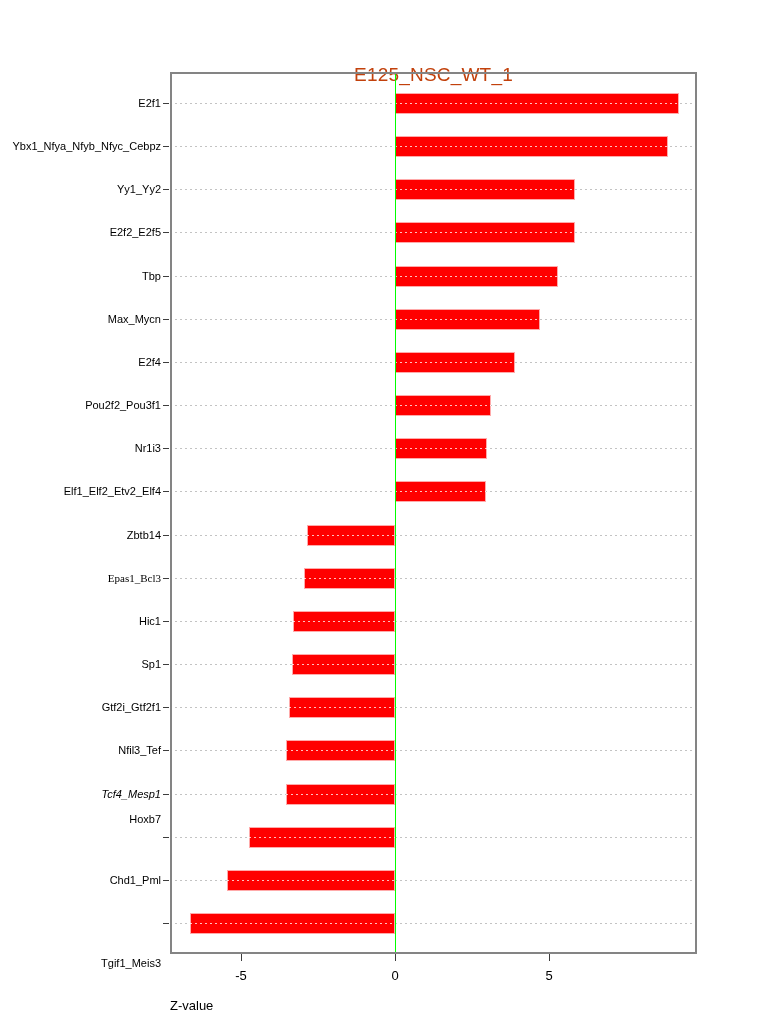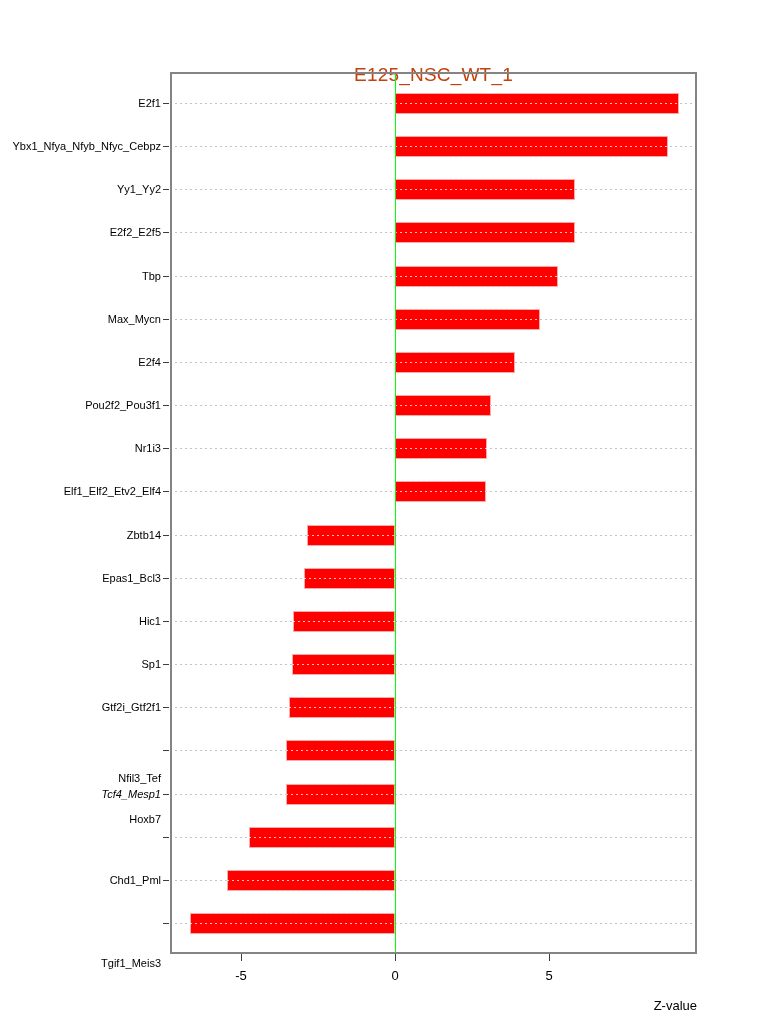--- a/index.html
+++ b/index.html
@@ -32,21 +32,21 @@
     position:absolute;left:0;width:161px;text-align:right;
     font-size:11px;line-height:13px;white-space:nowrap;
   }
   .ytick{position:absolute;width:6px;height:1px;z-index:5;}
   .xtick{position:absolute;width:1px;height:7px;top:954px;z-index:5;}
   .xtick-label{
     position:absolute;top:968px;width:40px;text-align:center;
     font-size:13px;line-height:15px;
   }
   .xlabel{
-    position:absolute;left:170px;top:998px;width:527px;text-align:right;
+    position:absolute;left:170px;top:998px;width:527px;text-align:left;
     font-size:13px;
   }
 </style>
 </head>
 <body>
 
 <div>
   <div class="title">E125_NSC_WT_1</div>
   <div class="plot" id="plot">
       <div class="grid" style="left: 0px; top: 31px; width: 527px;"></div>
@@ -128,29 +128,29 @@
       <div class="ylabel" style="top: 356px;">E2f4</div>
       <div class="ytick" style="left: 163px; top: 362px; background: rgb(61, 61, 61);"></div>
       <div class="ylabel" style="top: 399px;">Pou2f2_Pou3f1</div>
       <div class="ytick" style="left: 163px; top: 405px; background: rgb(61, 61, 61);"></div>
       <div class="ylabel" style="top: 442px;">Nr1i3</div>
       <div class="ytick" style="left: 163px; top: 448px; background: rgb(61, 61, 61);"></div>
       <div class="ylabel" style="top: 485px;">Elf1_Elf2_Etv2_Elf4</div>
       <div class="ytick" style="left: 163px; top: 491px; background: rgb(61, 61, 61);"></div>
       <div class="ylabel" style="top: 529px;">Zbtb14</div>
       <div class="ytick" style="left: 163px; top: 535px; background: rgb(61, 61, 61);"></div>
-      <div class="ylabel" style="top: 572px;">Epas1_Bcl3</div>
+      <div class="ylabel" style="top: 572px; font-family: Liberation Serif, serif;">Epas1_Bcl3</div>
       <div class="ytick" style="left: 163px; top: 578px; background: rgb(61, 61, 61);"></div>
       <div class="ylabel" style="top: 615px;">Hic1</div>
       <div class="ytick" style="left: 163px; top: 621px; background: rgb(61, 61, 61);"></div>
       <div class="ylabel" style="top: 658px;">Sp1</div>
       <div class="ytick" style="left: 163px; top: 664px; background: rgb(61, 61, 61);"></div>
       <div class="ylabel" style="top: 701px;">Gtf2i_Gtf2f1</div>
       <div class="ytick" style="left: 163px; top: 707px; background: rgb(61, 61, 61);"></div>
-      <div class="ylabel" style="top: 772px;">Nfil3_Tef</div>
+      <div class="ylabel" style="top: 744px;">Nfil3_Tef</div>
       <div class="ytick" style="left: 163px; top: 750px; background: rgb(61, 61, 61);"></div>
       <div class="ylabel" style="top: 788px; font-style: italic;">Tcf4_Mesp1</div>
       <div class="ytick" style="left: 163px; top: 794px; background: rgb(61, 61, 61);"></div>
       <div class="ylabel" style="top: 813px;">Hoxb7</div>
       <div class="ytick" style="left: 163px; top: 837px; background: rgb(61, 61, 61);"></div>
       <div class="ylabel" style="top: 874px;">Chd1_Pml</div>
       <div class="ytick" style="left: 163px; top: 880px; background: rgb(61, 61, 61);"></div>
       <div class="ylabel" style="top: 917px; margin-top: 40px;">Tgif1_Meis3</div>
       <div class="ytick" style="left: 163px; top: 923px; background: rgb(61, 61, 61);"></div>
     </div>

